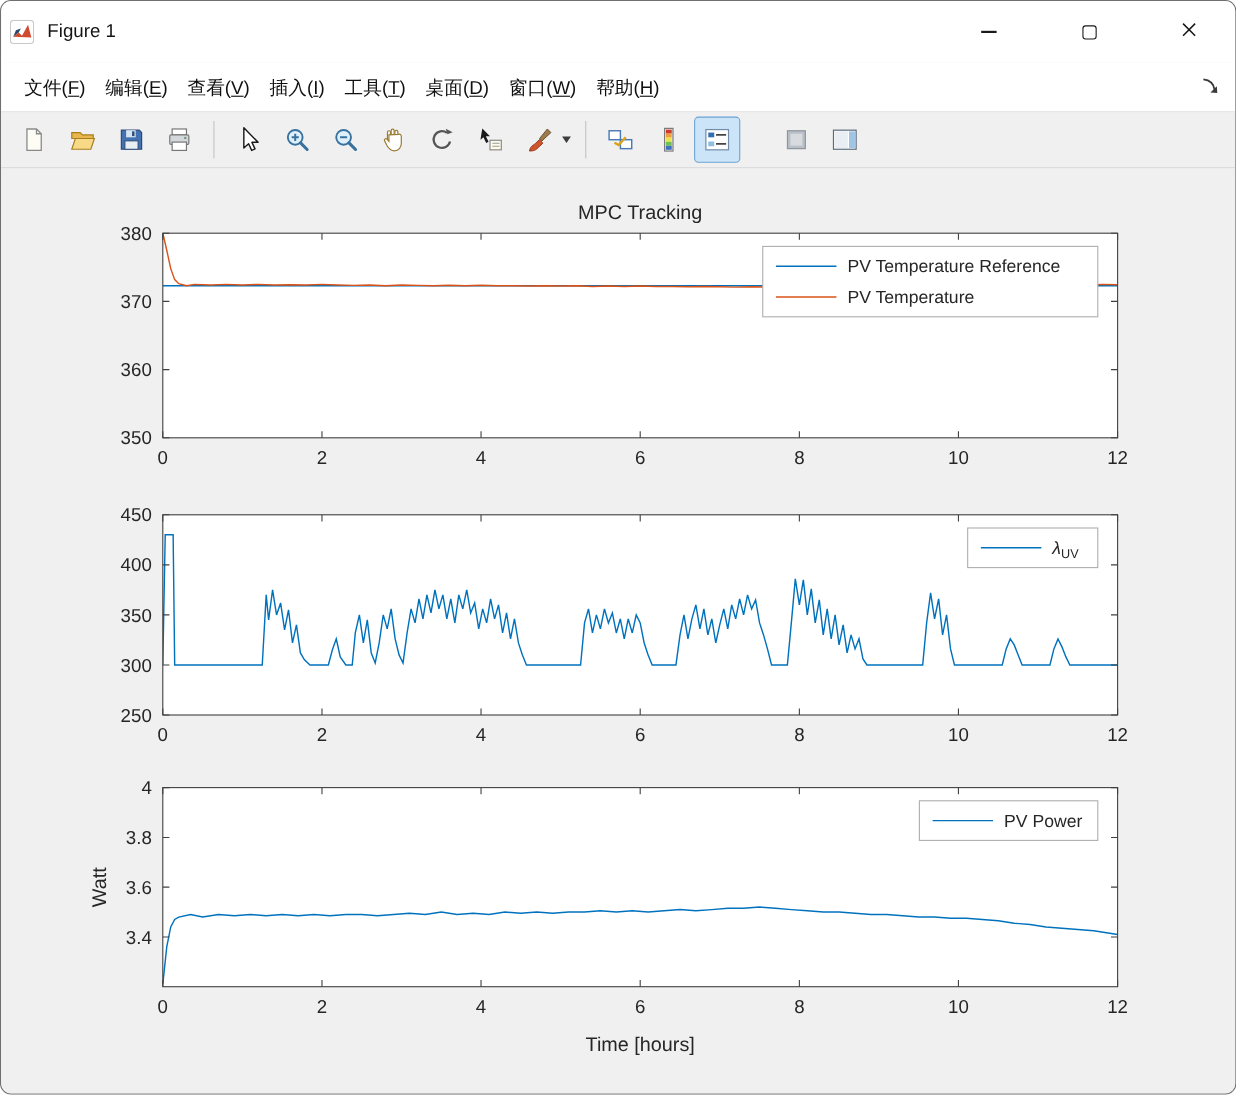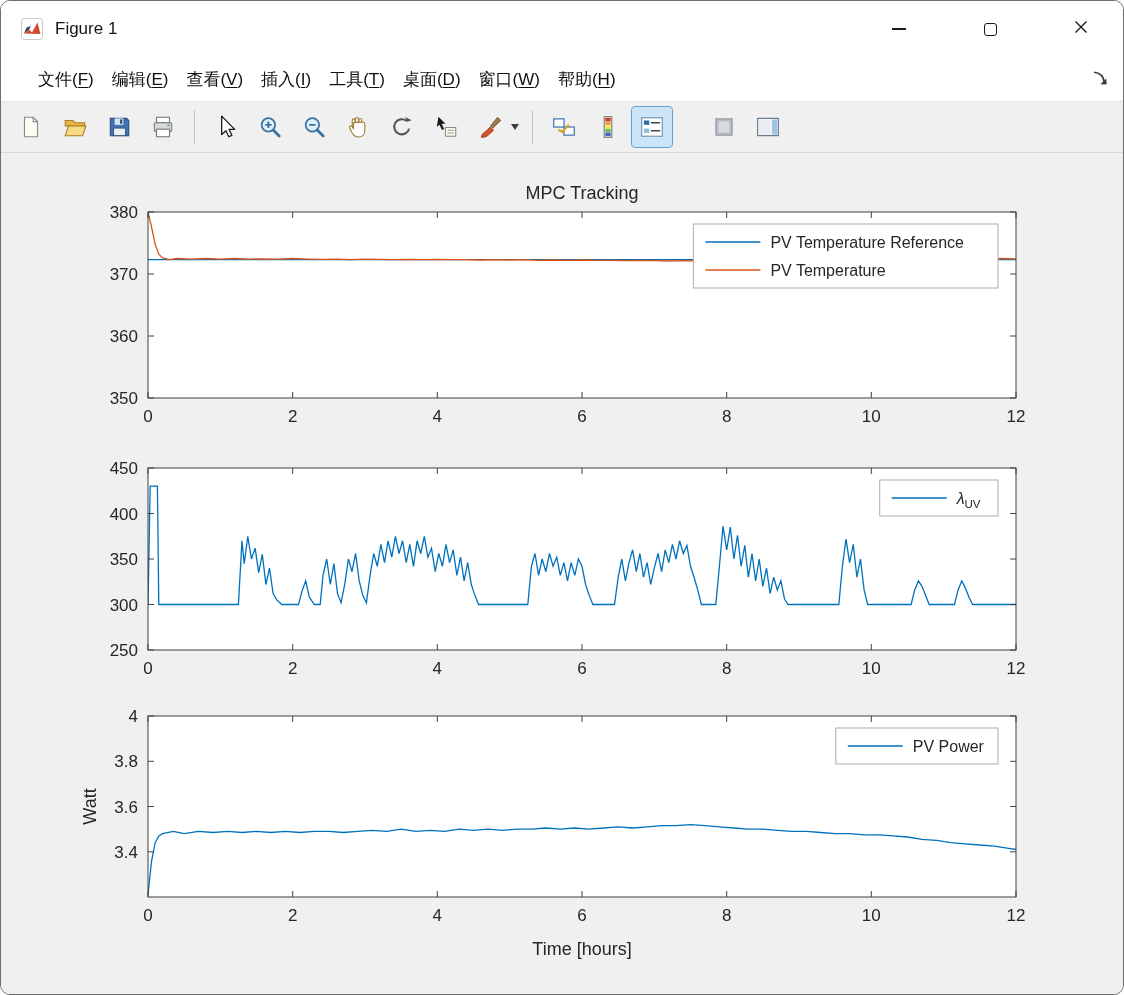--- a/index.html
+++ b/index.html
@@ -13,35 +13,35 @@
     position: absolute; inset: 0;
     background: #f0f0f0;
     border: 1px solid #6f6f6f;
     border-radius: 10px;
     overflow: hidden;
     display: flex; flex-direction: column;
   }
   .titlebar {
     height: 56px; background: #ffffff;
     display: flex; align-items: center;
-    padding-left: 20px; position: relative; flex: none;
+    padding-left: 8px; position: relative; flex: none;
   }
   .app-icon { width: 24px; height: 24px; display: flex; align-items: center; }
   .title { font-size: 17px; color: #141414; margin-left: 10px; }
   .win-controls {
     position: absolute; right: 20px; top: 0; height: 100%;
     display: flex; align-items: center; gap: 47px;
   }
   .win-btn { width: 44px; height: 42px; display: flex; align-items: center; justify-content: center; }
   .glyph-min { width: 14px; border-top: 2px solid #1a1a1a; display: inline-block; }
   .glyph-max { width: 13px; height: 13px; border: 1.6px solid #1a1a1a; border-radius: 3px; display: inline-block; }
   .menubar {
     height: 44px; background: #ffffff;
     display: flex; align-items: center;
-    padding: 0 28px; font-size: 17px; color: #101010;
+    padding: 0 12px; font-size: 17px; color: #101010;
     position: relative; flex: none;
   }
   .menu-item { padding: 6px 9px; cursor: default; white-space: nowrap; }
   .menu-item u { text-decoration: underline; text-underline-offset: 2px; }
   .dock-arrow { position: absolute; right: 14px; top: 12px; }
   .toolbar {
     height: 52px; background: #f0f0f0;
     border-top: 1px solid #e4e4e4; border-bottom: 1px solid #d8d8d8;
     display: flex; align-items: center; padding: 0 8px; flex: none;
   }

